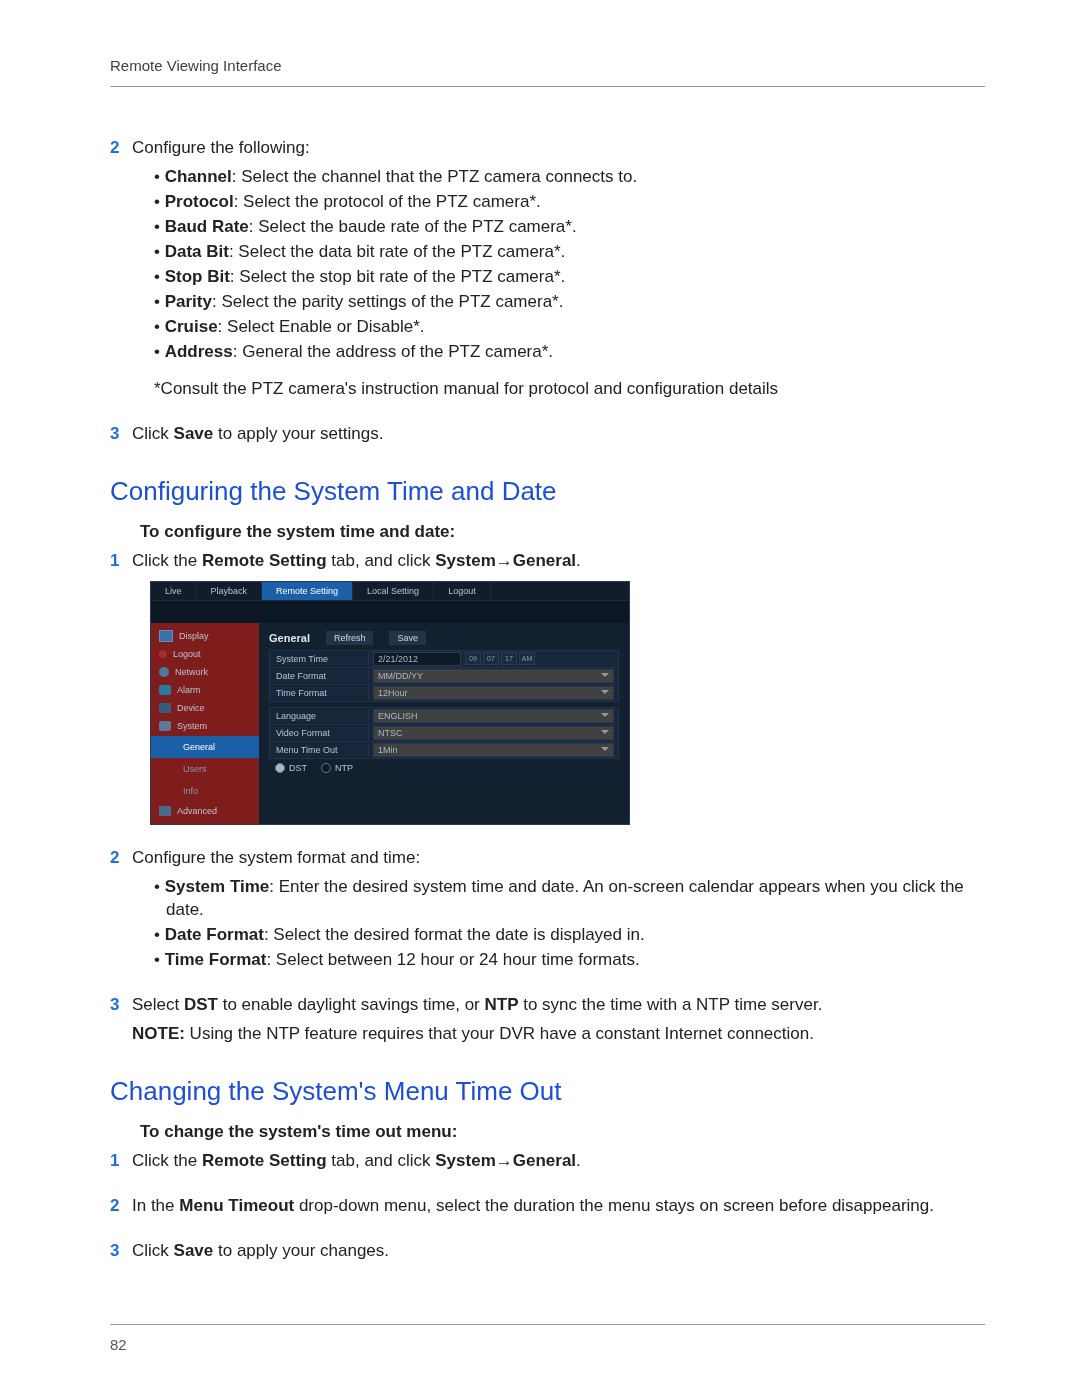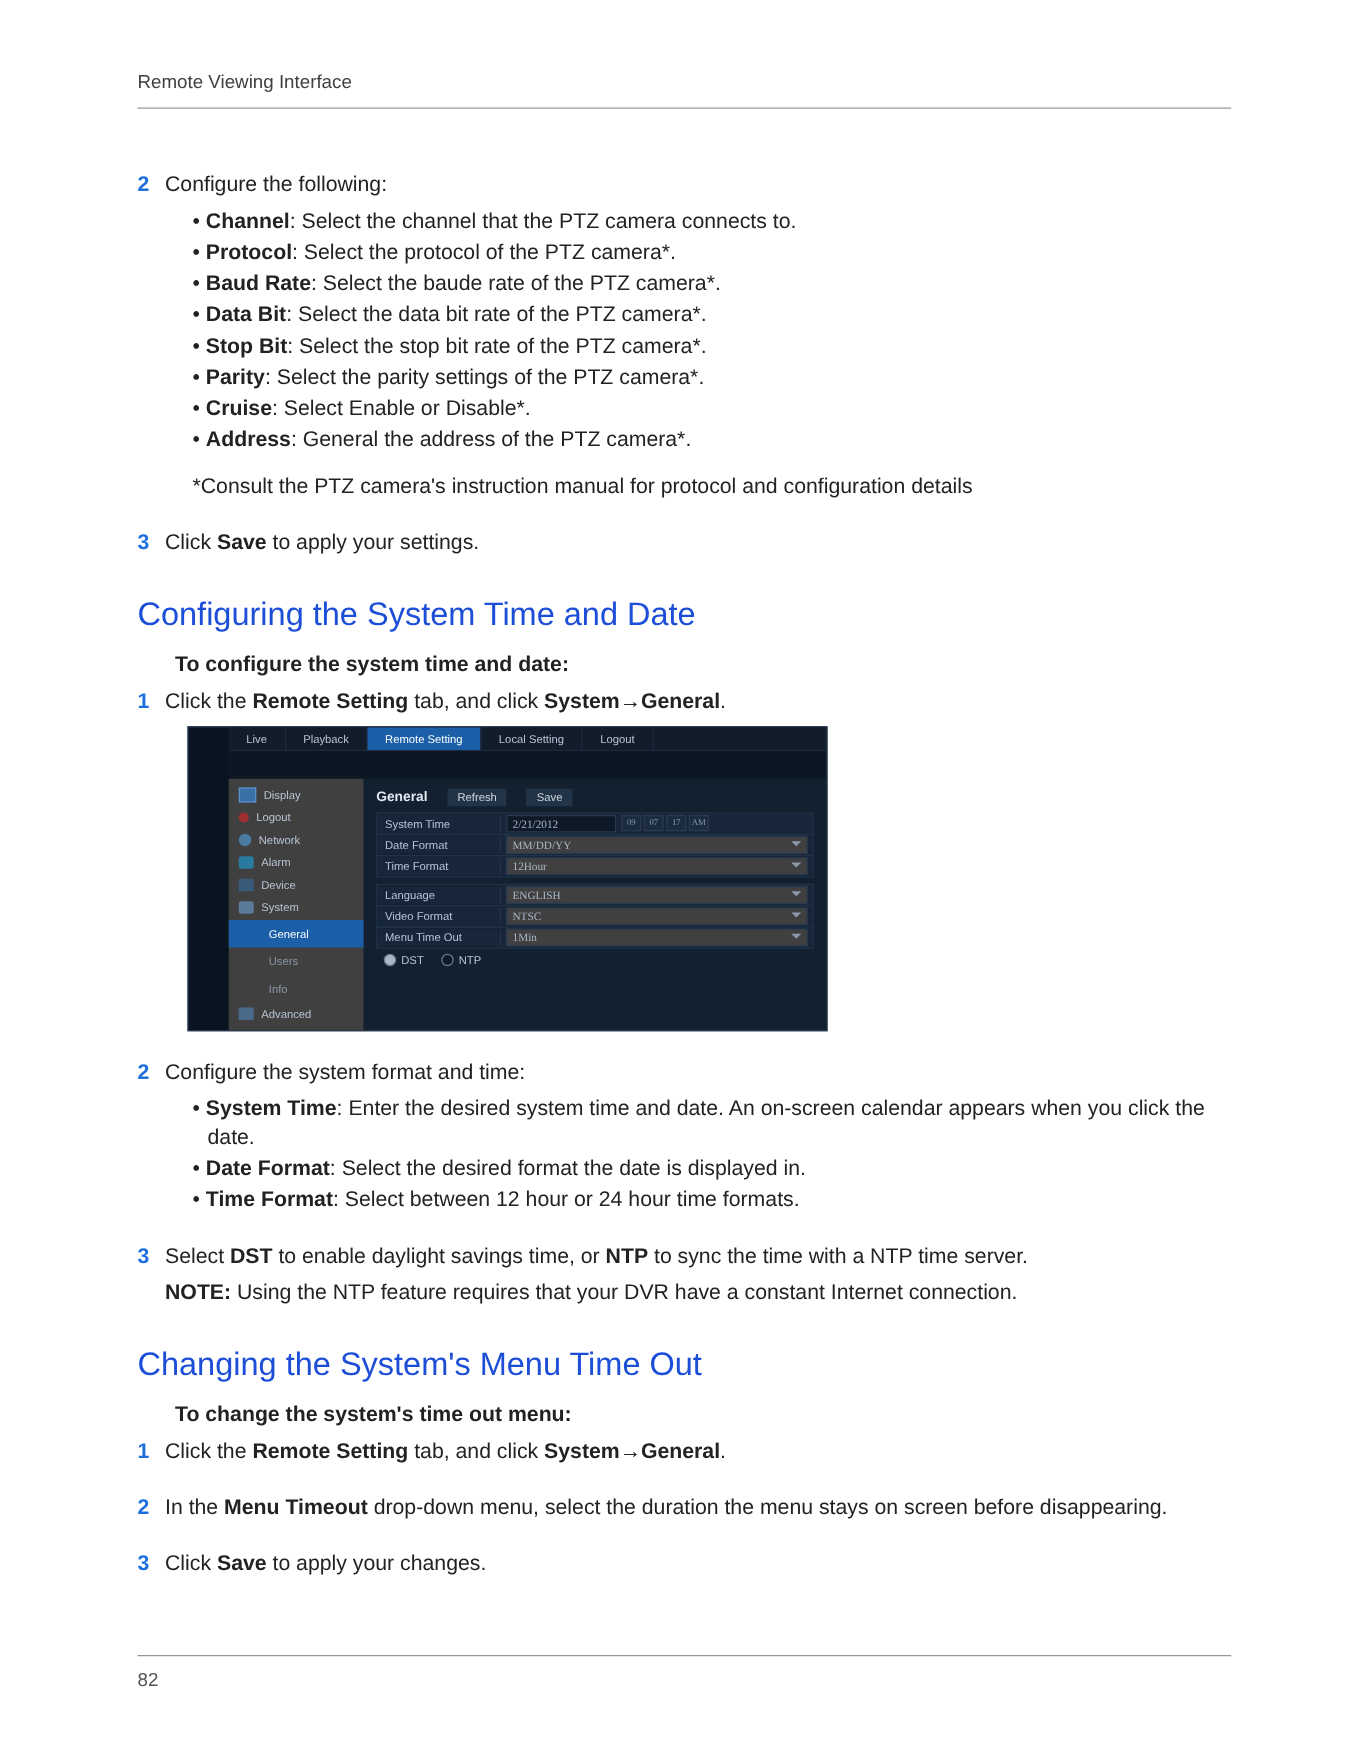--- a/index.html
+++ b/index.html
@@ -62,40 +62,39 @@
 
   
   .dvr {
     width: 478px;
     background: #0a1420;
     border: 1px solid #2a3b50;
     margin: 8px 0 10px 40px;
     font-size: 9px;
     color: #b8c4d4;
     font-family: Arial, sans-serif;
-    padding-left: 32px;
   }
   .dvr-tabs {
     display: flex;
     background: #121d2c;
     border-bottom: 1px solid #1c2a3c;
   }
   .dvr-tab {
     padding: 3px 14px;
     border-right: 1px solid #1c2a3c;
   }
   .dvr-tab.active {
     background: #1a5fa8;
     color: #fff;
   }
   .dvr-stripe { height: 22px; background: #0c1724; }
   .dvr-main { display: flex; }
   .dvr-side {
     width: 108px;
-    background: #404040;
+    background: #7f1d1d;
     padding: 4px 0;
   }
   .dvr-side-item {
     display: flex;
     align-items: center;
     gap: 6px;
     padding: 3px 8px;
   }
   .dvr-side-item.selected {
     background: #1a5fa8;
@@ -144,21 +143,20 @@
     padding: 1px 6px;
     background: #17263a;
     border-right: 1px solid #223548;
   }
   .dvr-field {
     flex: 1;
     display: flex;
     align-items: center;
     padding: 1px 4px;
     background: #17263a;
-    font-family: Liberation Serif, serif;
   }
   .dvr-input {
     background: #0e1a28;
     border: 1px solid #2a3b50;
     color: #aab6c6;
     padding: 0 4px;
     width: 78px;
     font-size: 9px;
   }
   .dvr-select {

